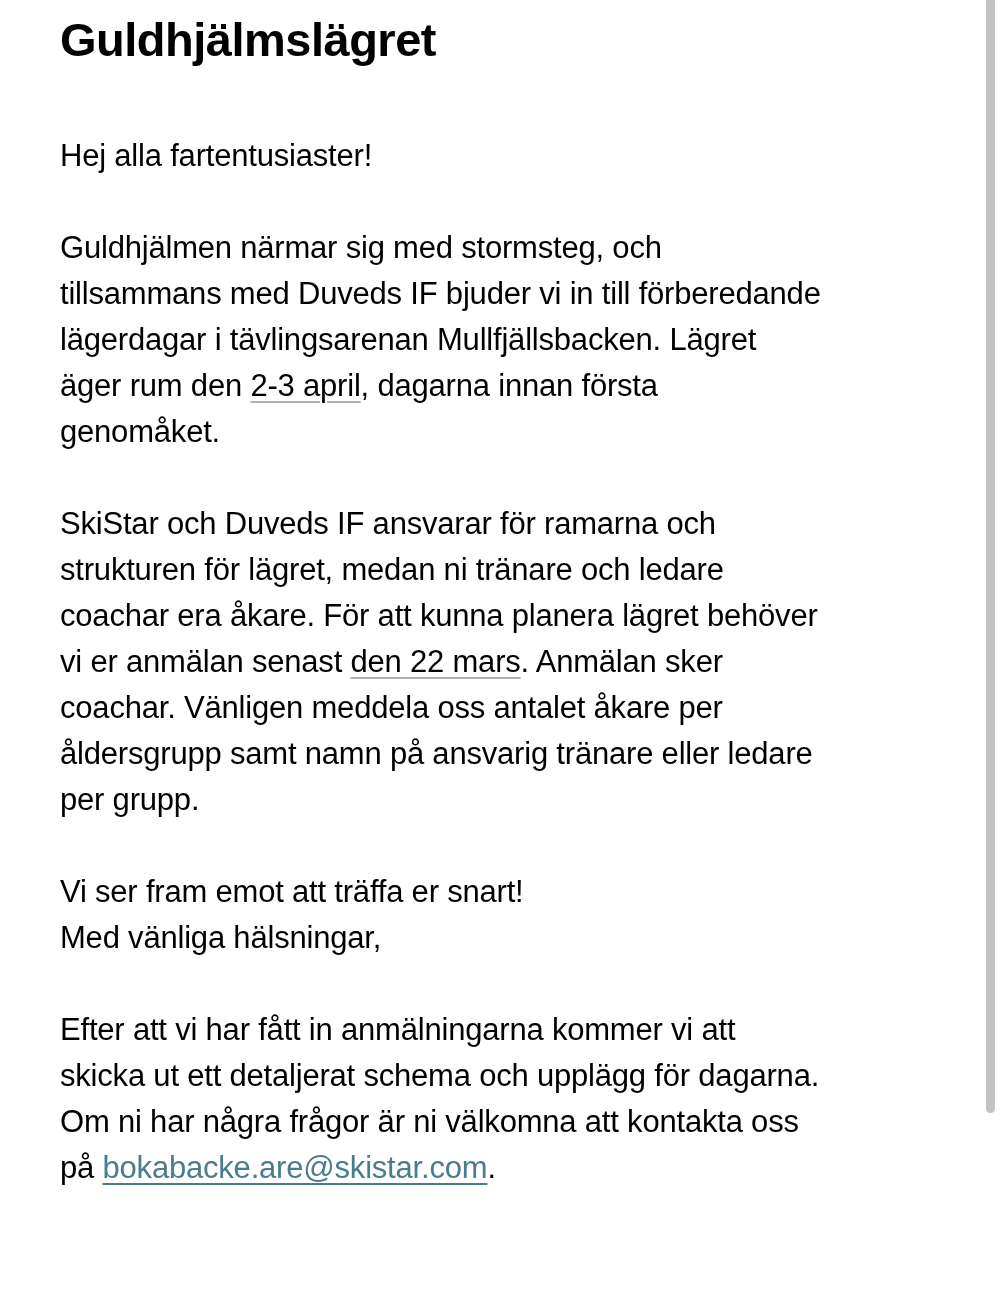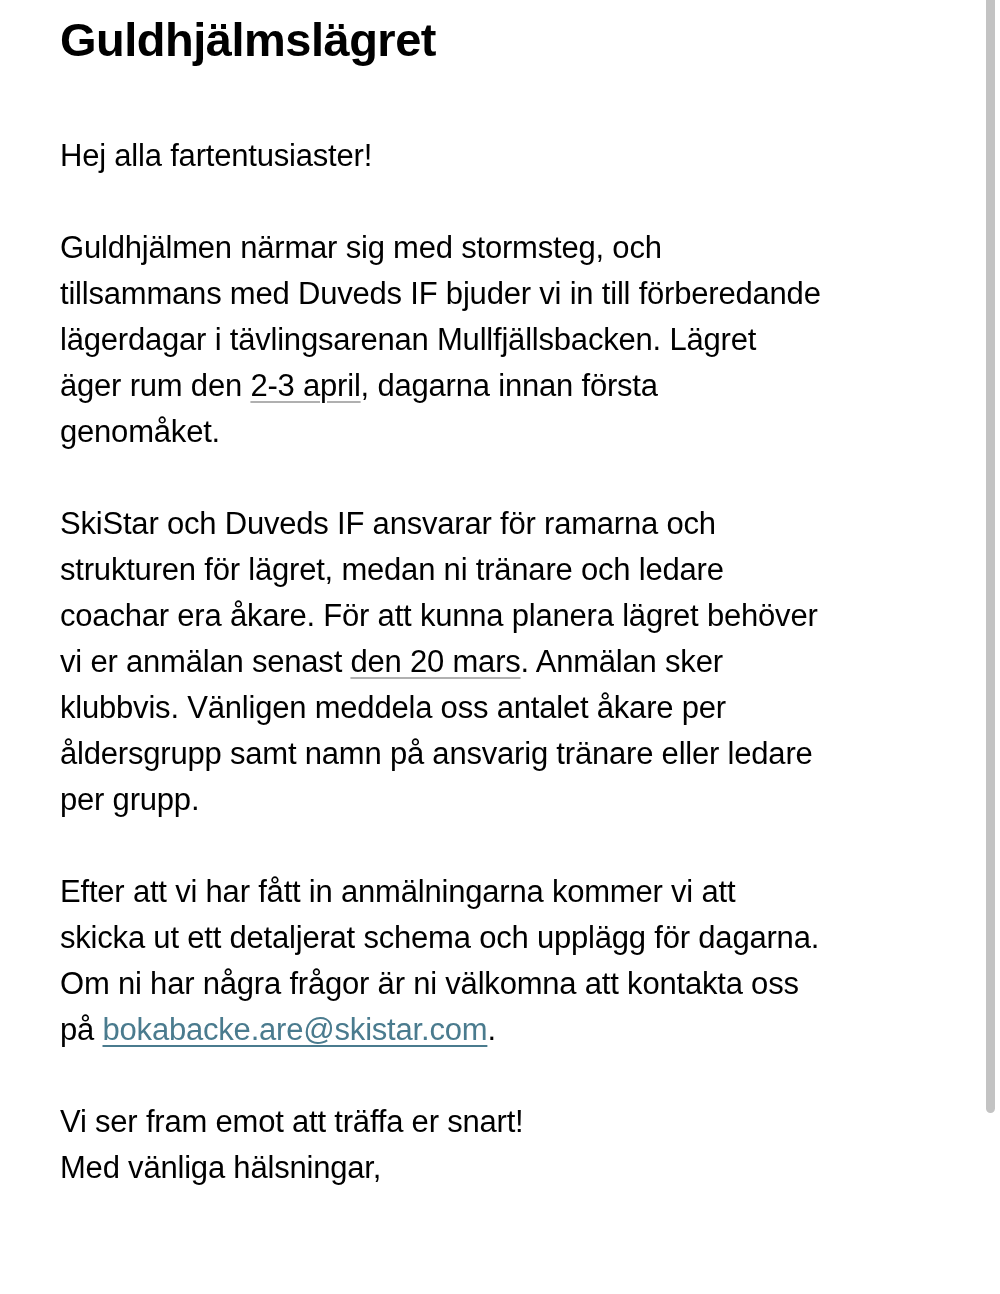--- a/index.html
+++ b/index.html
@@ -71,28 +71,28 @@
 
   <p class="body-text"><span>Guldhjälmen närmar sig med stormsteg, och
 tillsammans med Duveds IF bjuder vi in till förberedande
 lägerdagar i tävlingsarenan Mullfjällsbacken. Lägret
 äger rum den </span><span class="date-detected">2-3 april</span><span>, dagarna innan första
 genomåket.</span></p>
 
   <p class="body-text"><span>SkiStar och Duveds IF ansvarar för ramarna och
 strukturen för lägret, medan ni tränare och ledare
 coachar era åkare. För att kunna planera lägret behöver
-vi er anmälan senast </span><span class="date-detected">den 20 mars</span><span>. Anmälan sker
-klubbvis. Vänligen meddela oss antalet åkare per
+vi er anmälan senast </span><span class="date-detected">den 22 mars</span><span>. Anmälan sker
+coachar. Vänligen meddela oss antalet åkare per
 åldersgrupp samt namn på ansvarig tränare eller ledare
 per grupp.</span></p>
+
+  <p class="body-text"><span>Vi ser fram emot att träffa er snart!
+Med vänliga hälsningar,</span></p>
 
   <p class="body-text"><span>Efter att vi har fått in anmälningarna kommer vi att
 skicka ut ett detaljerat schema och upplägg för dagarna.
 Om ni har några frågor är ni välkomna att kontakta oss
 på </span><a class="email-link" href="#">bokabacke.are@skistar.com</a><span>.</span></p>
 
-  <p class="body-text"><span>Vi ser fram emot att träffa er snart!
-Med vänliga hälsningar,</span></p>
-
 
   <div class="scrollbar-thumb"></div>
 </div>
 
 </body></html>

